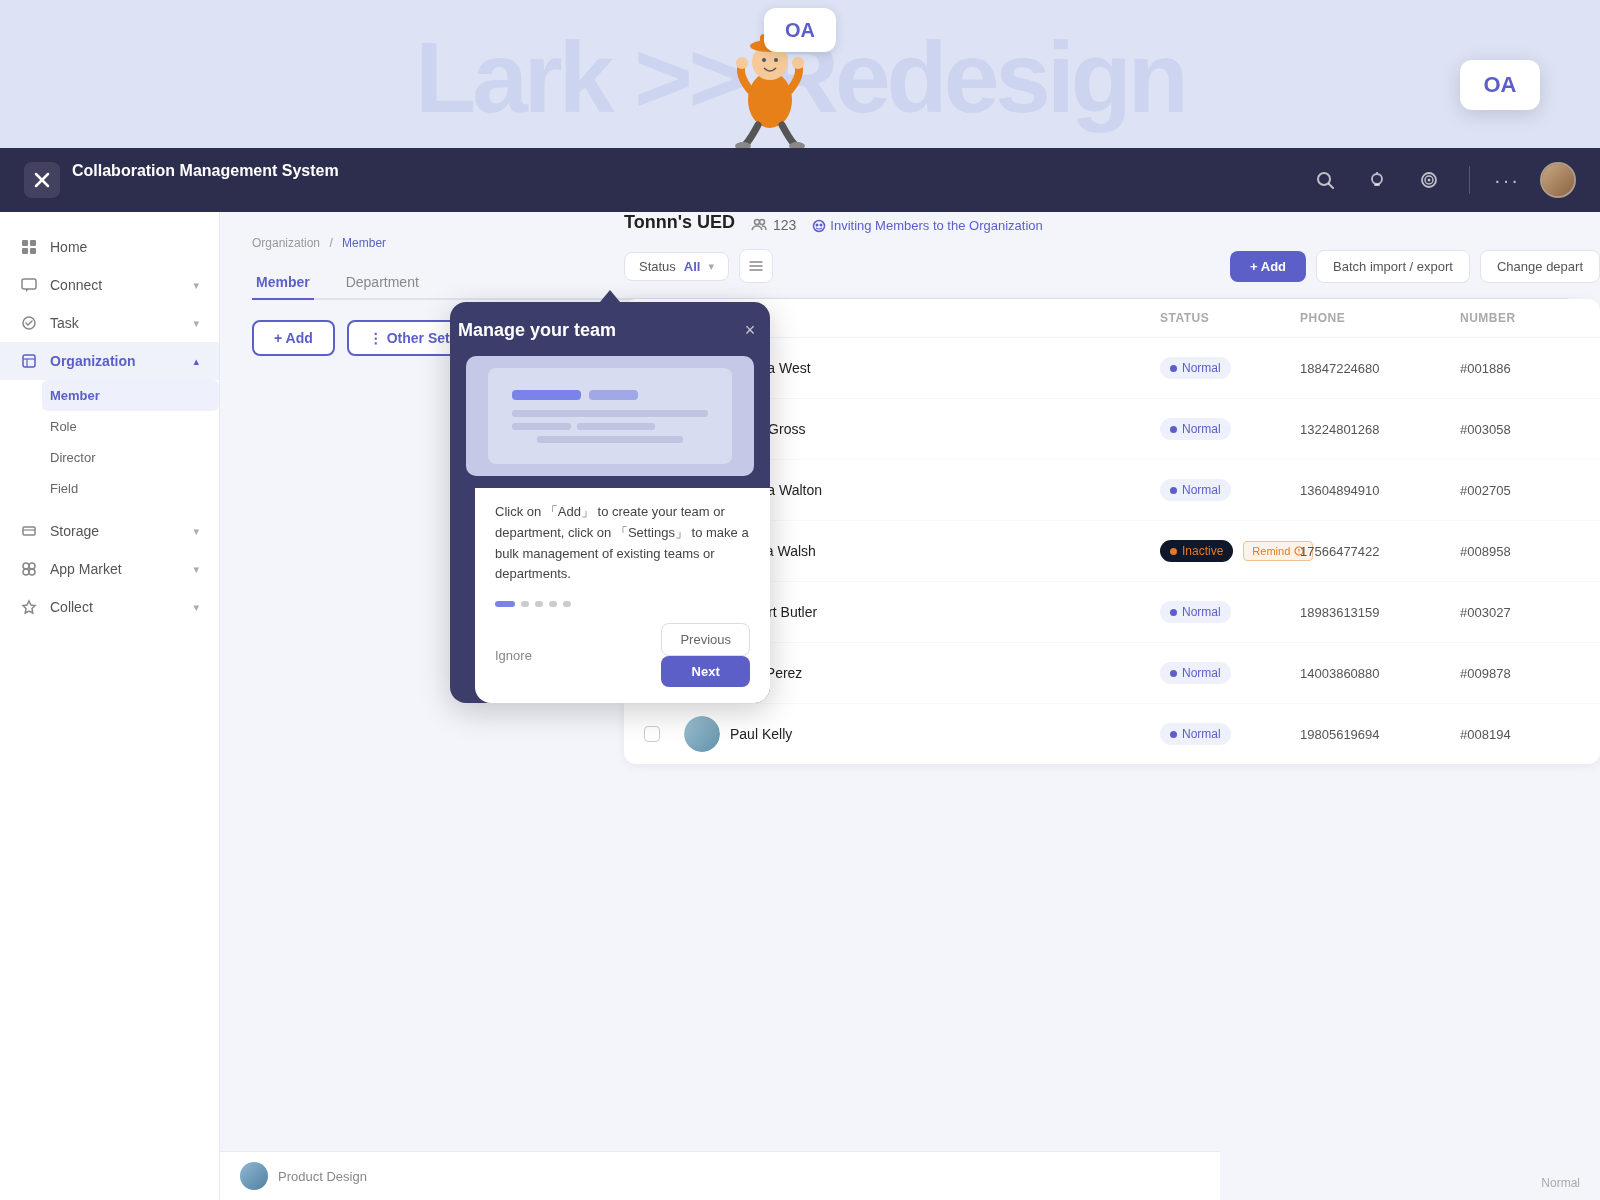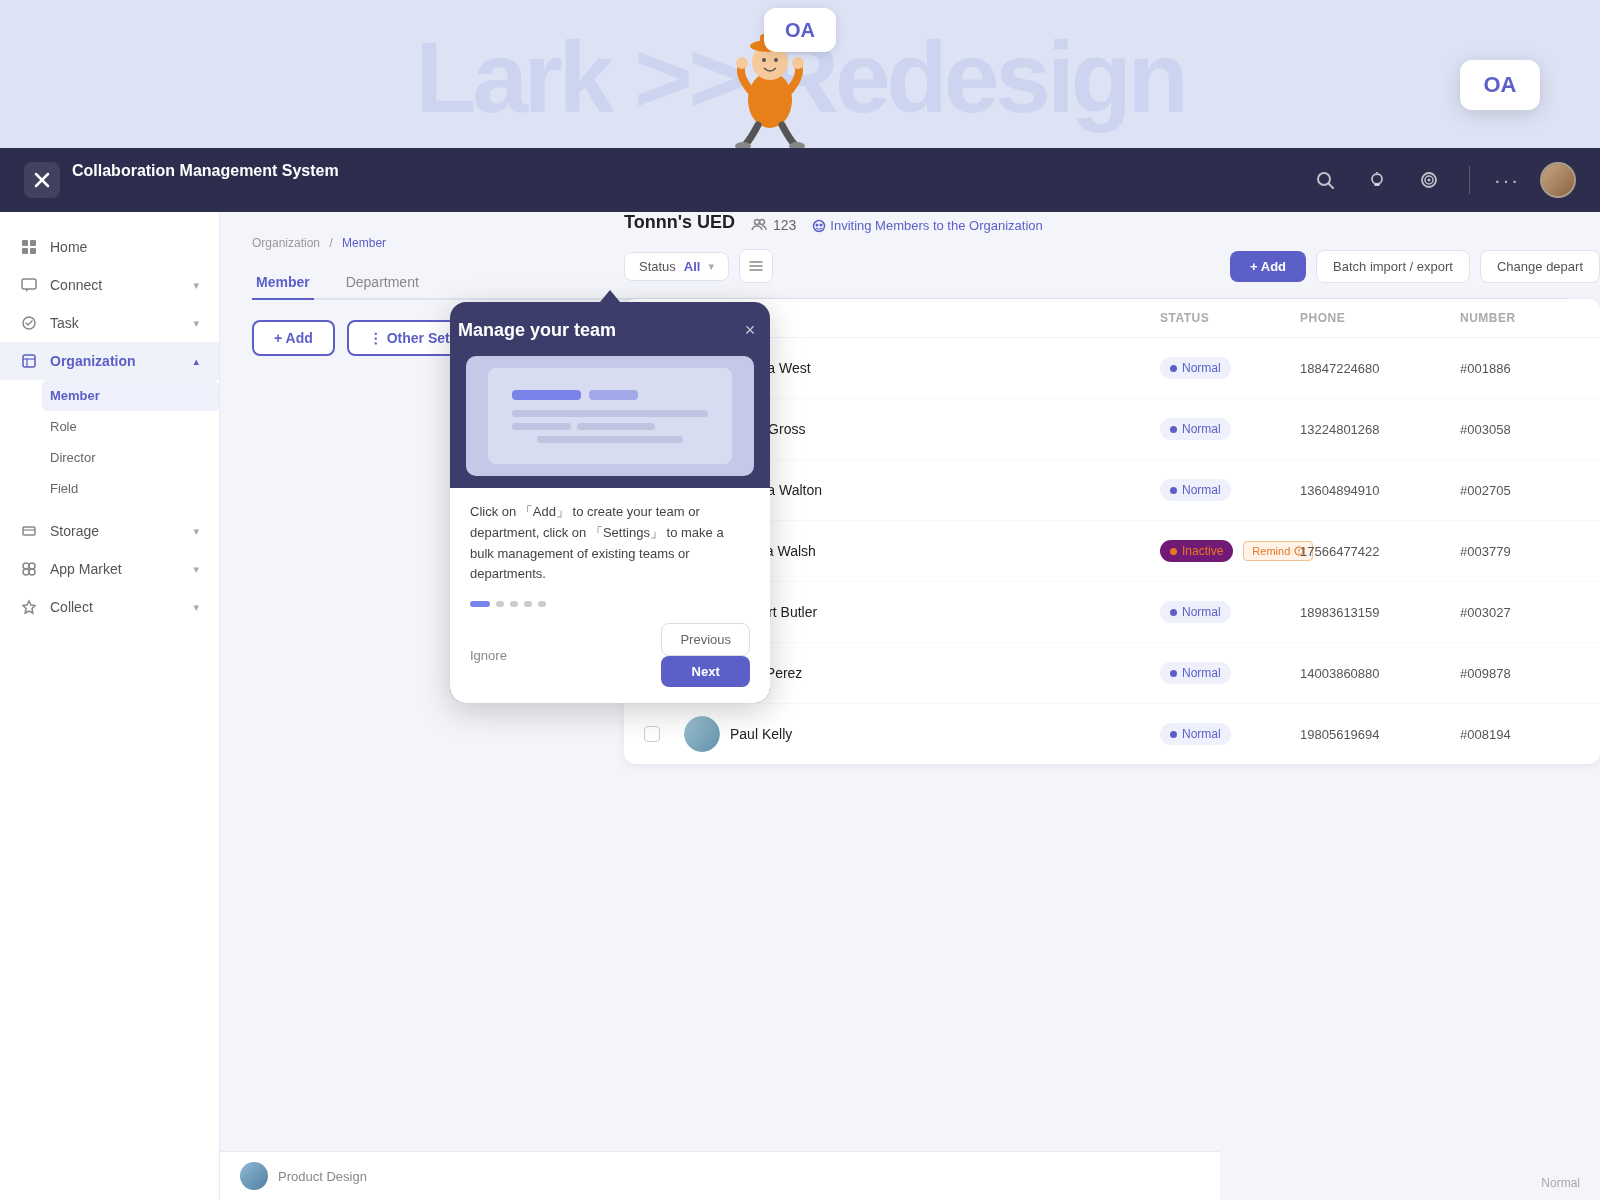--- a/index.html
+++ b/index.html
@@ -370,20 +370,21 @@
       height: 7px;
       background: #c0c4e0;
       border-radius: 3px;
       width: 80%;
     }
     .mock-text-line.short { width: 60%; }
     .tooltip-body {
       background: white;
       border-radius: 0 0 16px 16px;
       padding: 14px 20px 16px;
+      margin-left: 25px;
     }
     .tooltip-desc {
       font-size: 13px;
       color: #444;
       line-height: 1.6;
       margin-bottom: 16px;
     }
     .tooltip-dots {
       display: flex;
       gap: 6px;
@@ -588,21 +589,21 @@
       padding: 4px 10px;
       border-radius: 20px;
       font-size: 12px;
       font-weight: 500;
     }
     .status-normal {
       background: #eef0fb;
       color: #5b5fc7;
     }
     .status-inactive {
-      background: #701a75;
+      background: #0f172a;
       color: #e87722;
     }
     .status-dot {
       width: 7px;
       height: 7px;
       border-radius: 50%;
     }
     .status-dot-normal { background: #5b5fc7; }
     .status-dot-inactive { background: #e87722; }
     .remind-btn {
@@ -1027,21 +1028,21 @@
             <span class="remind-btn">
               Remind
               <svg width="10" height="10" viewBox="0 0 10 10" fill="none">
                   <circle cx="5" cy="5" r="4" stroke="#e87722" stroke-width="1.2"></circle>
                   <line x1="5" y1="3" x2="5" y2="5.5" stroke="#e87722" stroke-width="1.2"></line>
                   <circle cx="5" cy="7" r="0.5" fill="#e87722"></circle>
                 </svg>
             </span>
           </div>
           <div class="phone-text">17566477422</div>
-          <div class="number-text">#003779</div>
+          <div class="number-text">#008958</div>
         </div>
 
         <div class="table-row">
           <div class="checkbox-col">
               <div class="checkbox"></div>
             </div>
           <div class="member-info">
             <div class="member-avatar">
                 <div class="member-avatar-img av5"></div>
               </div>

